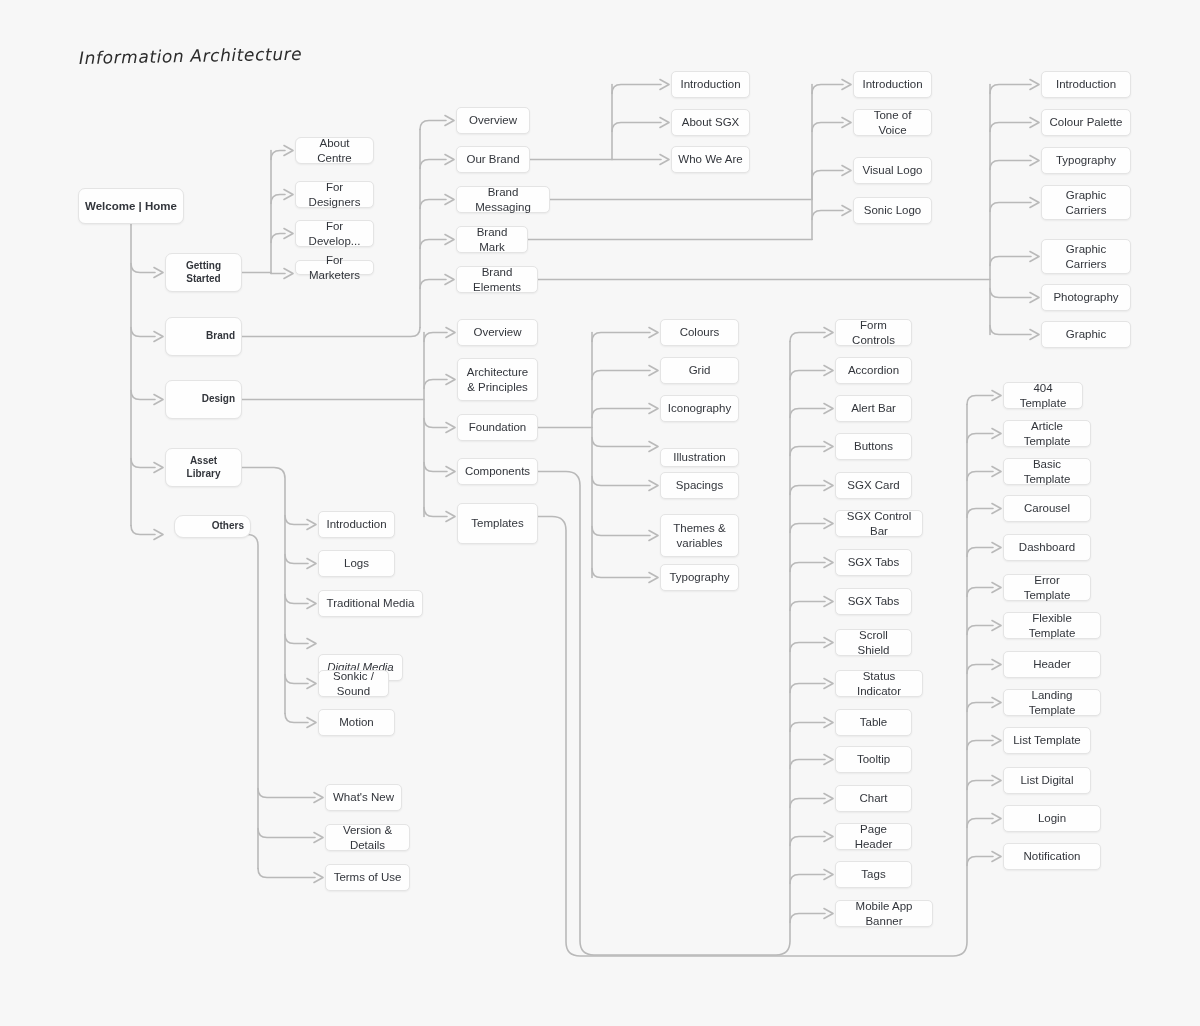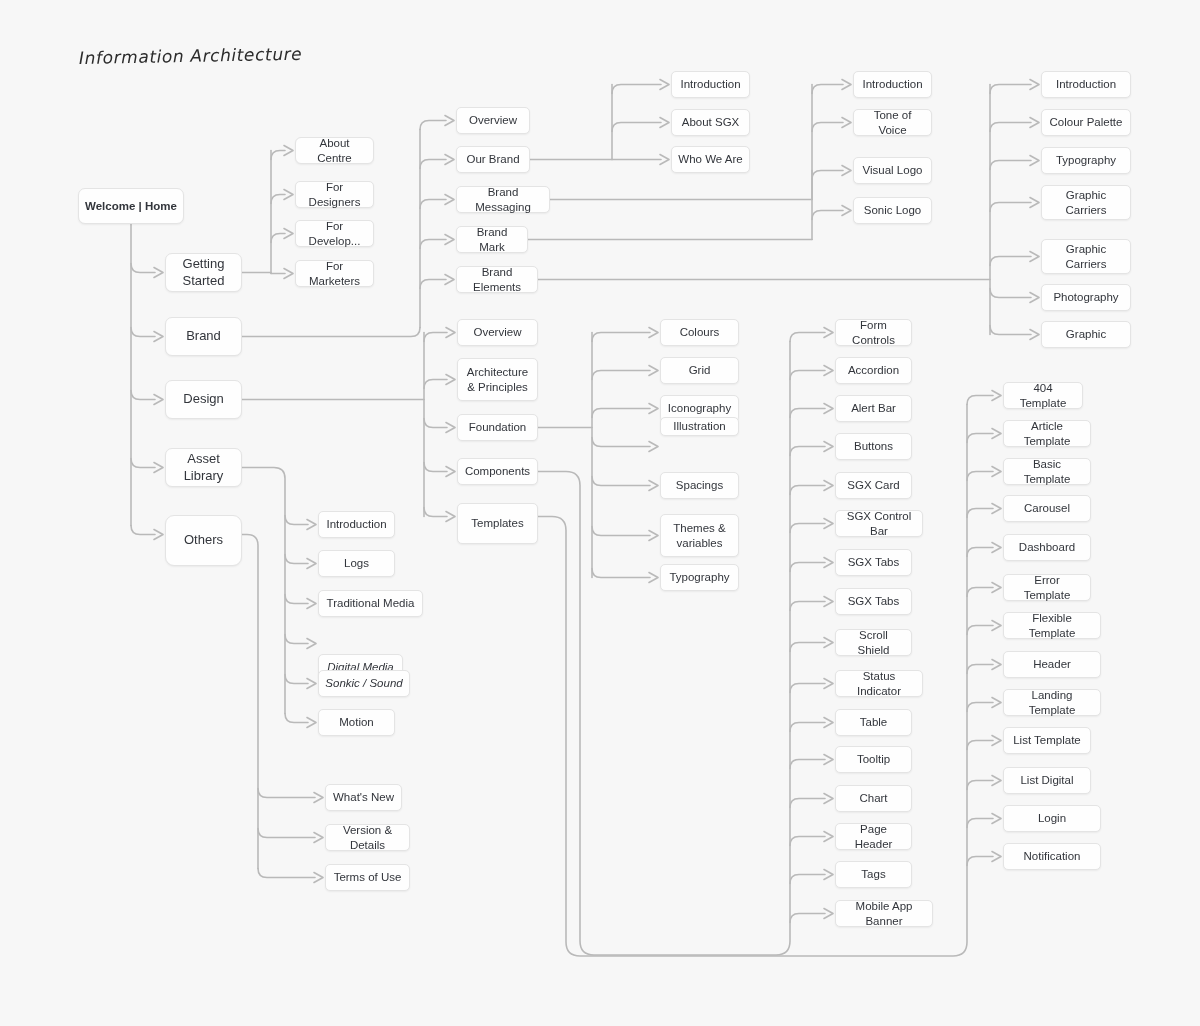--- a/index.html
+++ b/index.html
@@ -34,22 +34,23 @@
     box-shadow:0 1px 2px rgba(0,0,0,.055);
     display:flex;align-items:center;justify-content:center;
     text-align:center;
     color:#32353b;
     font-size:11.5px;
     line-height:1.25;
     padding:2px 6px;
   }
   .node.l1{
     border-radius:7px;
-    font-weight:normal;
-    font-size:13px;
+    font-weight:bold;
+    font-size:10px;
+    justify-content:flex-end;
   }
   .node.root{
     border-radius:7px;
     font-weight:bold;
   }
 </style>
 </head>
 <body>
 
 <div id="canvas">
@@ -241,33 +242,33 @@
     </div>
     <div class="node l1" style="left: 165px; top: 317px; width: 77px; height: 39px;">
       <span>Brand</span>
     </div>
     <div class="node l1" style="left: 165px; top: 380px; width: 77px; height: 39px;">
       <span>Design</span>
     </div>
     <div class="node l1" style="left: 165px; top: 448px; width: 77px; height: 39px;">
       <span>Asset Library</span>
     </div>
-    <div class="node l1" style="left: 165px; top: 515px; width: 77px; height: 51px; border-radius: 9px;">
+    <div class="node l1" style="left: 174px; top: 515px; width: 77px; height: 23px; border-radius: 9px;">
       <span>Others</span>
     </div>
     <div class="node" style="left: 295px; top: 137px; width: 79px; height: 27px; border-radius: 6px;">
       <span>About Centre</span>
     </div>
     <div class="node" style="left: 295px; top: 181px; width: 79px; height: 27px;">
       <span>For Designers</span>
     </div>
     <div class="node" style="left: 295px; top: 220px; width: 79px; height: 27px;">
       <span>For Develop...</span>
     </div>
-    <div class="node" style="left: 295px; top: 260px; width: 79px; height: 27px;">
+    <div class="node" style="left: 295px; top: 260px; width: 79px; height: 15px;">
       <span>For Marketers</span>
     </div>
     <div class="node" style="left: 456px; top: 107px; width: 74px; height: 27px;">
       <span>Overview</span>
     </div>
     <div class="node" style="left: 456px; top: 146px; width: 74px; height: 27px;">
       <span>Our Brand</span>
     </div>
     <div class="node" style="left: 456px; top: 186px; width: 94px; height: 27px;">
       <span>Brand Messaging</span>
@@ -337,21 +338,21 @@
     </div>
     <div class="node" style="left: 660px; top: 319px; width: 79px; height: 27px;">
       <span>Colours</span>
     </div>
     <div class="node" style="left: 660px; top: 357px; width: 79px; height: 27px;">
       <span>Grid</span>
     </div>
     <div class="node" style="left: 660px; top: 395px; width: 79px; height: 27px;">
       <span>Iconography</span>
     </div>
-    <div class="node" style="left: 660px; top: 417px; width: 79px; height: 19px;">
+    <div class="node" style="left: 660px; top: 448px; width: 79px; height: 19px;">
       <span>Illustration</span>
     </div>
     <div class="node" style="left: 660px; top: 472px; width: 79px; height: 27px;">
       <span>Spacings</span>
     </div>
     <div class="node" style="left: 660px; top: 514px; width: 79px; height: 43px;">
       <span>Themes &amp; variables</span>
     </div>
     <div class="node" style="left: 660px; top: 564px; width: 79px; height: 27px;">
       <span>Typography</span>
@@ -448,21 +449,21 @@
     </div>
     <div class="node" style="left: 318px; top: 550px; width: 77px; height: 27px;">
       <span>Logs</span>
     </div>
     <div class="node" style="left: 318px; top: 590px; width: 105px; height: 27px;">
       <span>Traditional Media</span>
     </div>
     <div class="node" style="left: 318px; top: 654px; width: 85px; height: 27px; font-style: italic;">
       <span>Digital Media</span>
     </div>
-    <div class="node" style="left: 318px; top: 670px; width: 92px; height: 27px; font-style: italic;">
+    <div class="node" style="left: 318px; top: 670px; width: 71px; height: 27px;">
       <span>Sonkic / Sound</span>
     </div>
     <div class="node" style="left: 318px; top: 709px; width: 77px; height: 27px;">
       <span>Motion</span>
     </div>
     <div class="node" style="left: 325px; top: 784px; width: 77px; height: 27px;">
       <span>What's New</span>
     </div>
     <div class="node" style="left: 325px; top: 824px; width: 85px; height: 27px;">
       <span>Version &amp; Details</span>

